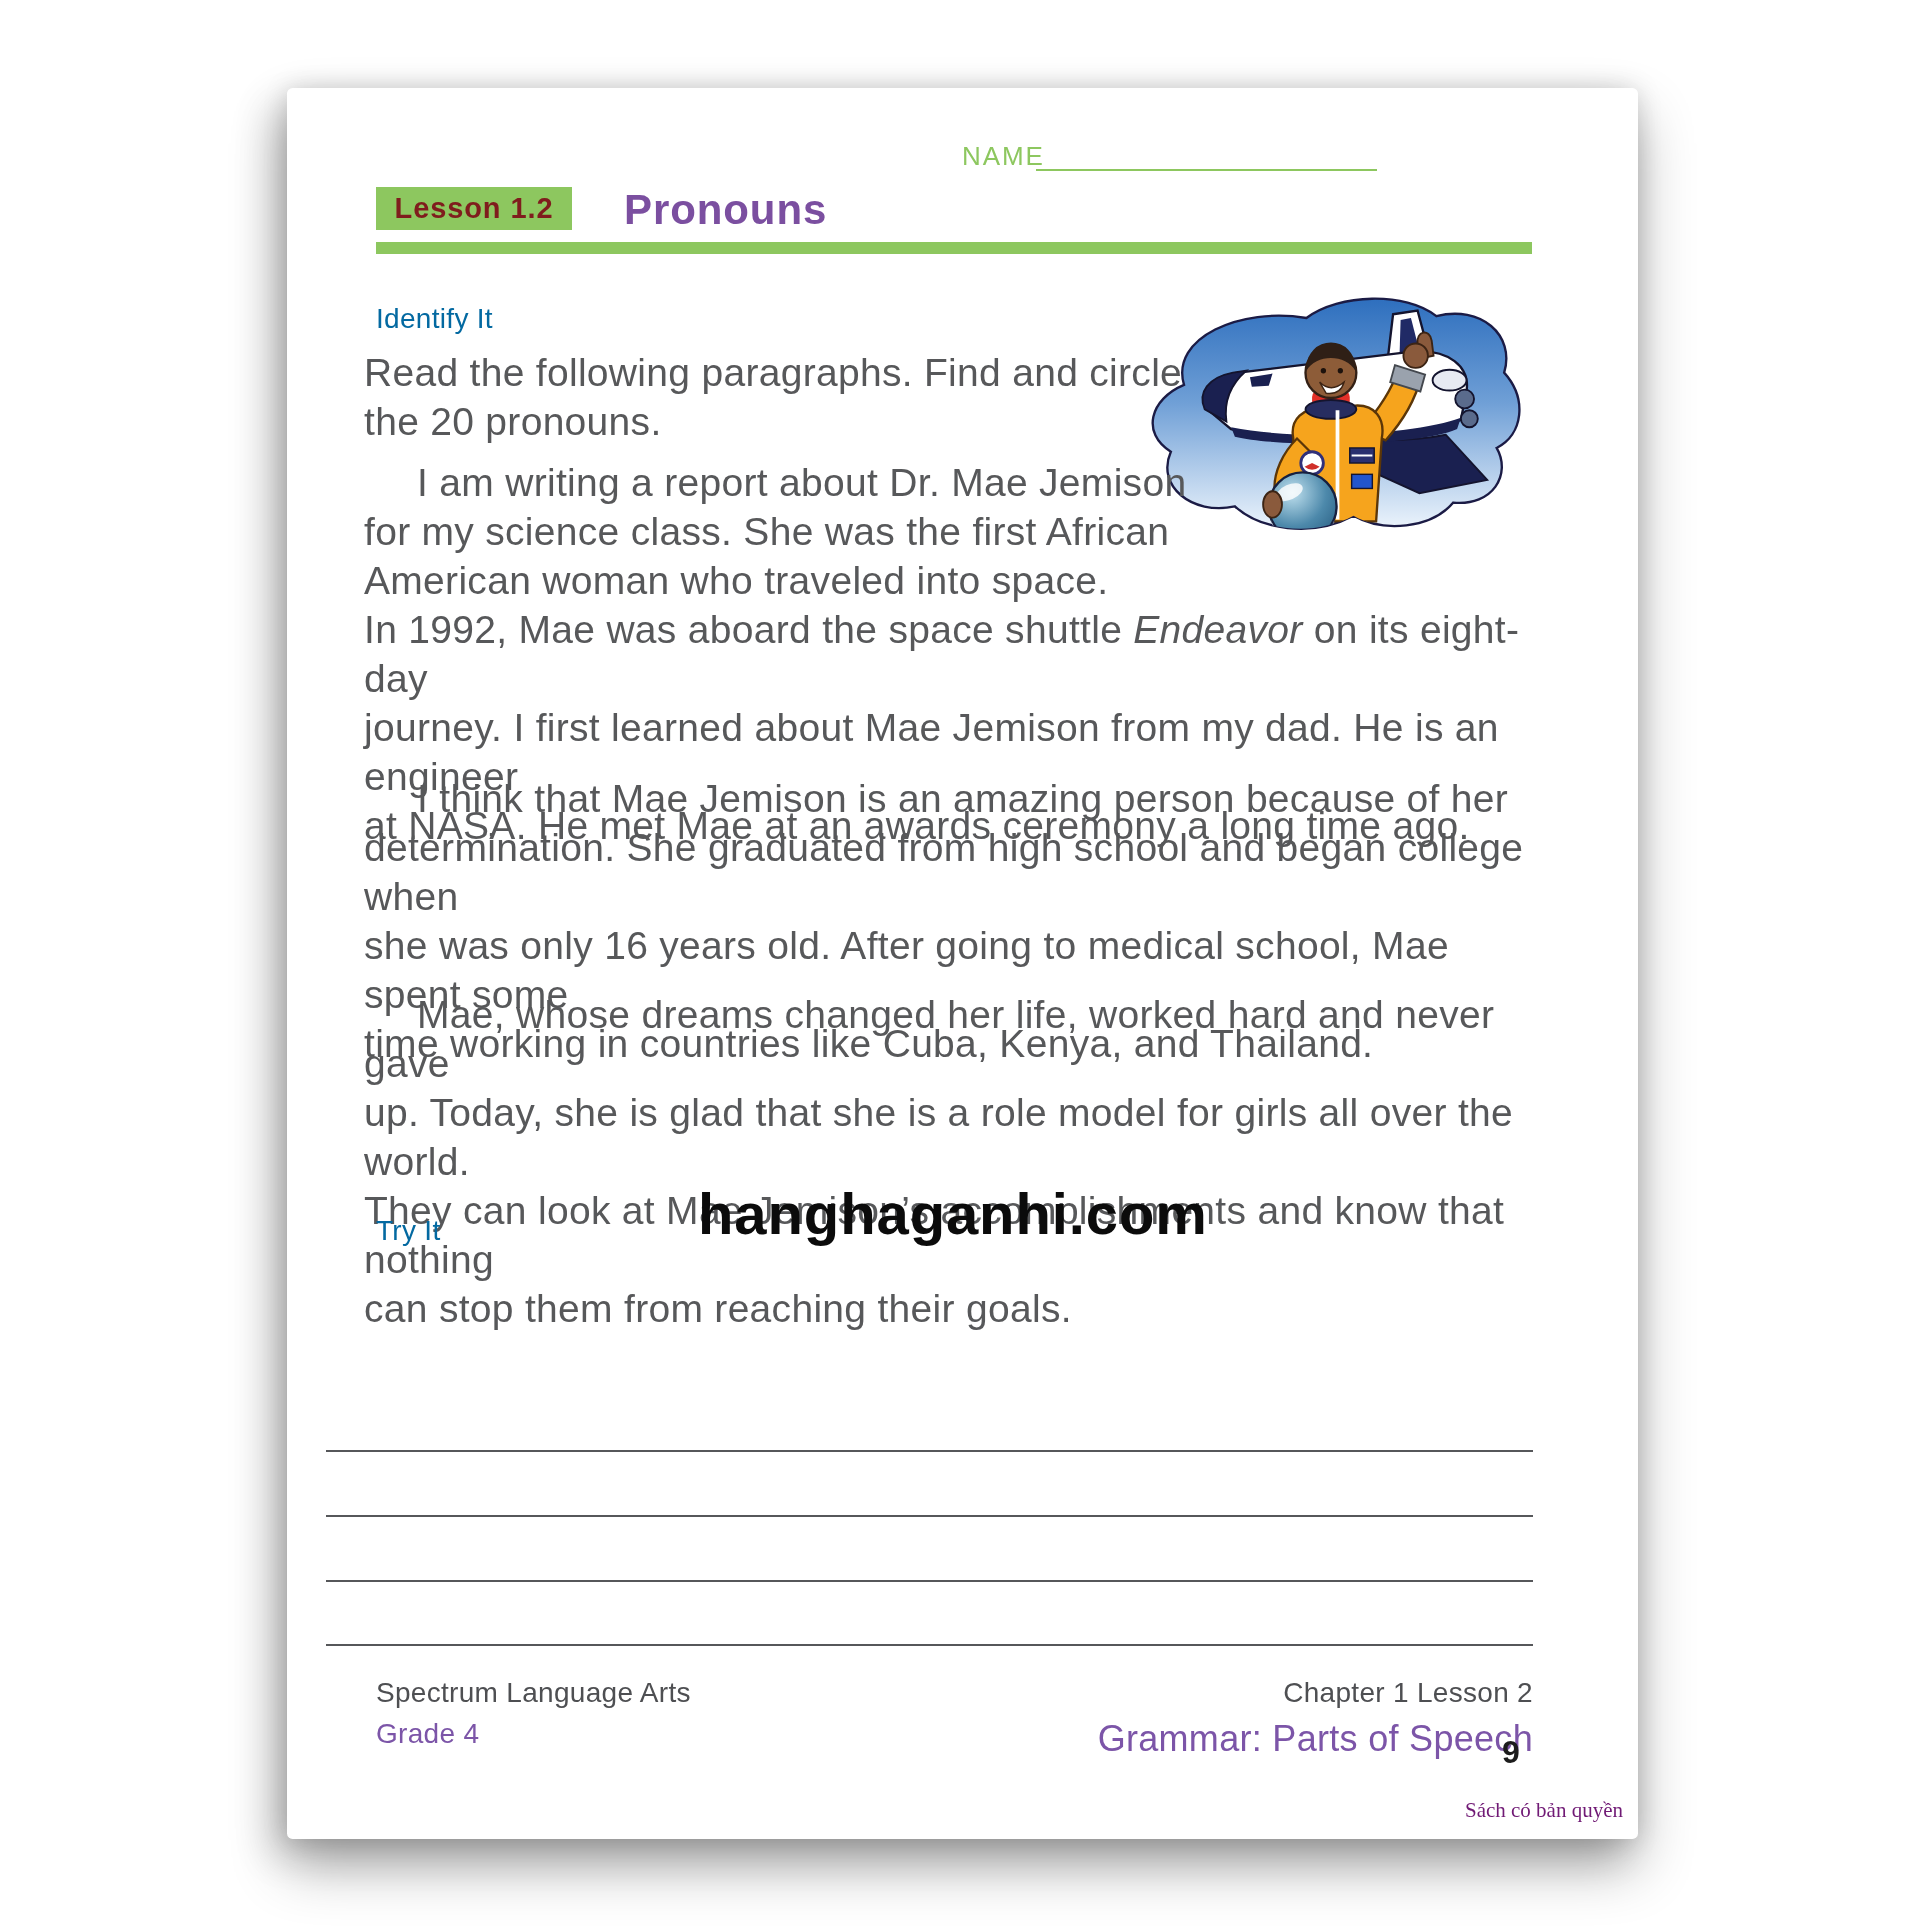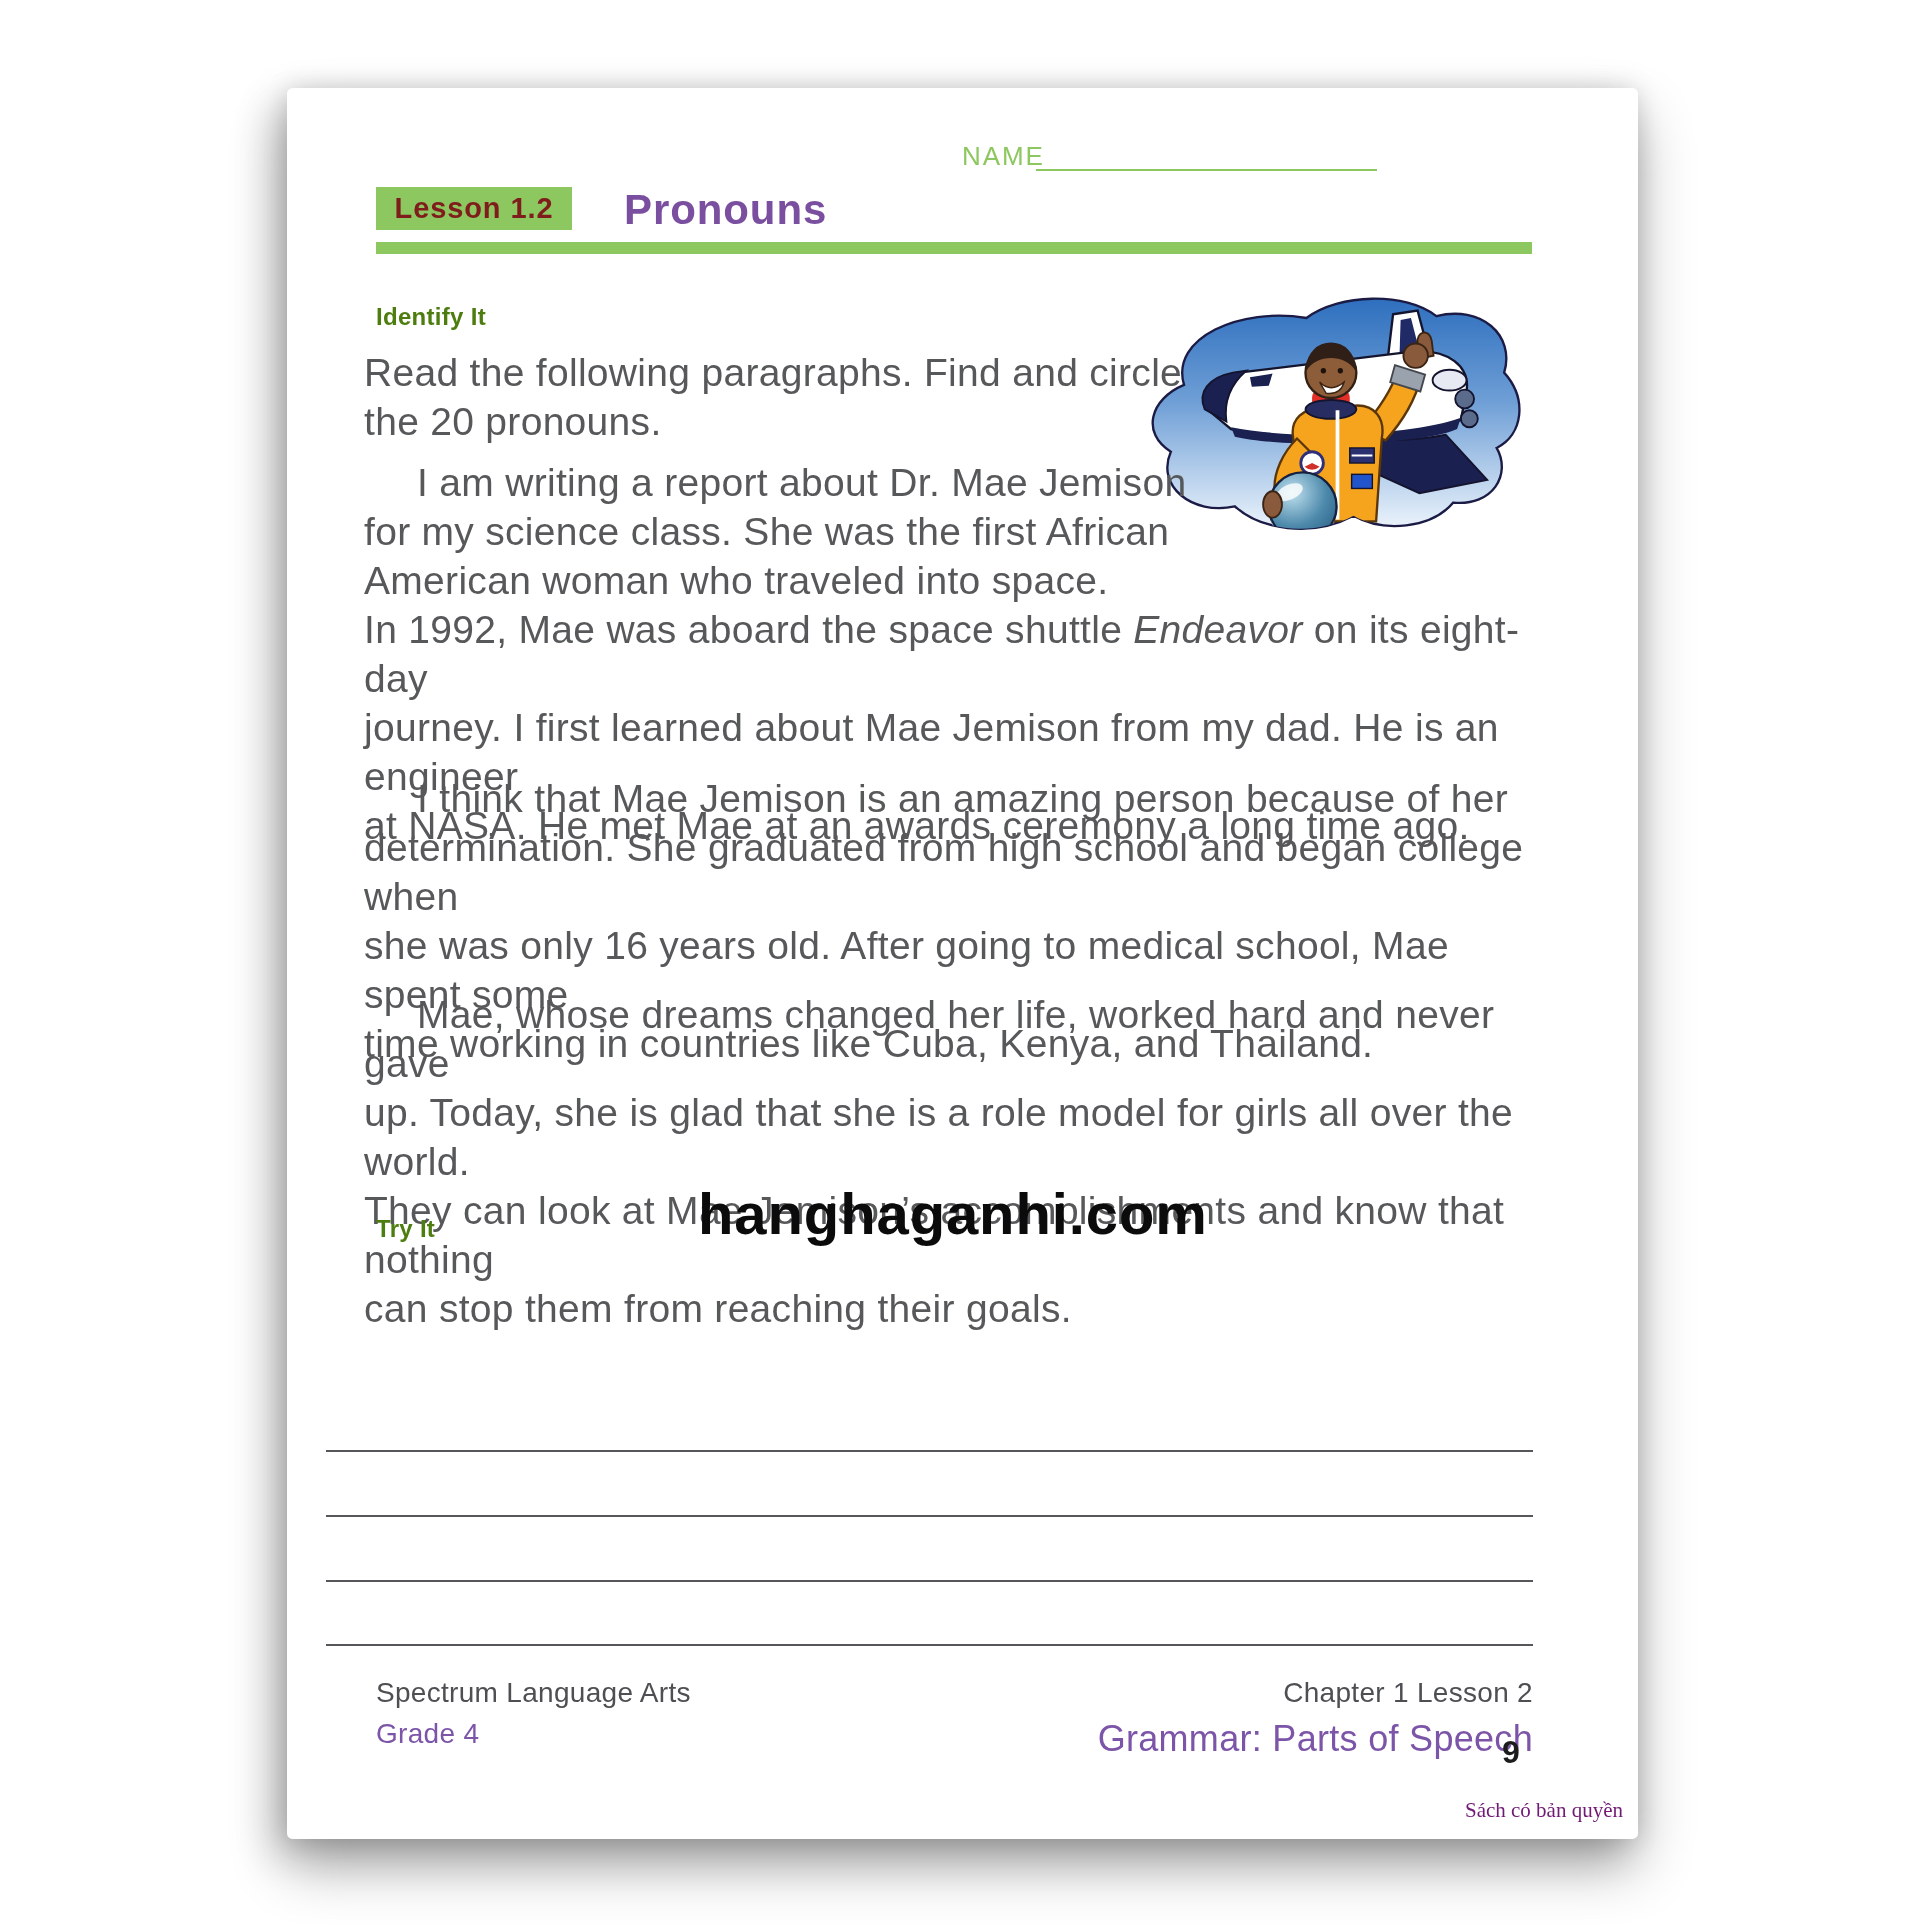--- a/index.html
+++ b/index.html
@@ -44,21 +44,21 @@
     font-size: 42px; font-weight: 700; letter-spacing: 0.9px;
     color: #7b4fa0;
   }
   .title-rule {
     left: 89px; top: 154px; width: 1156px; height: 12.2px;
     background: #8dc75f;
   }
 
   
   .section-heading {
-    font-size: 24px; font-weight: bold; color: #4d7c0f; letter-spacing: 0.3px;
+    font-size: 28px; font-weight: normal; color: #0369a1; letter-spacing: 0.3px;
   }
   .identify-heading { left: 89px; top: 215px; }
   .tryit-heading   { left: 89px; top: 1127px; }
 
   .bodytext {
     left: 77px; width: 1172px;
     font-size: 39px; line-height: 49px; letter-spacing: 0.3px;
     color: #57585a;
   }
   .intro  { top: 260px; }

